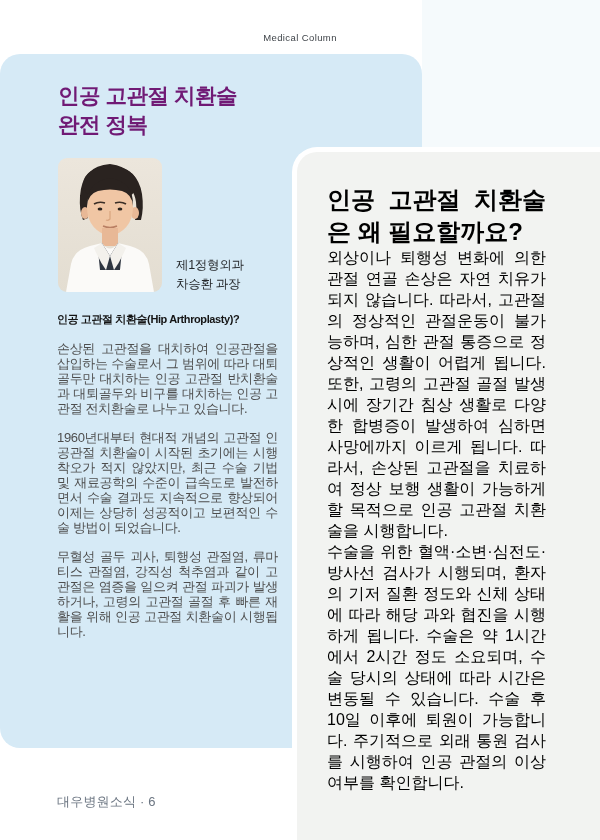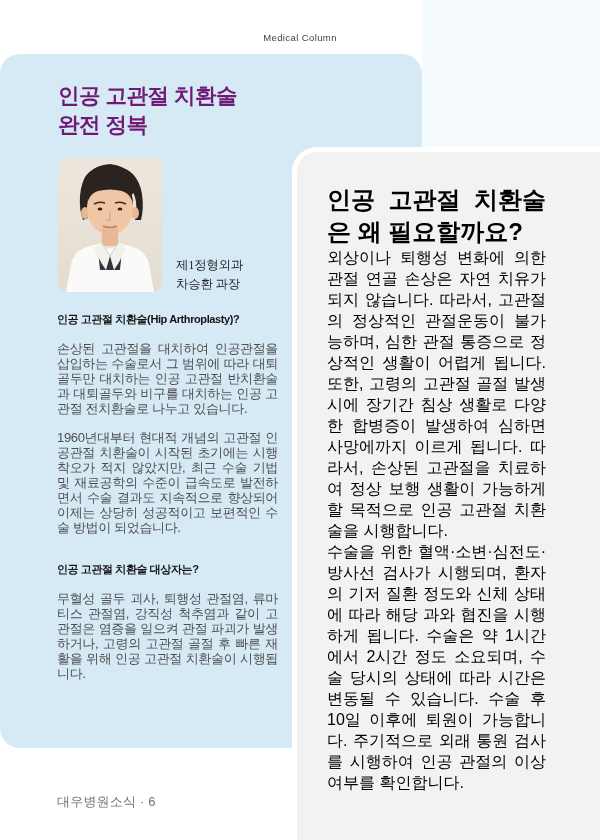--- a/index.html
+++ b/index.html
@@ -49,21 +49,20 @@
     border-radius: 9px;
     overflow: hidden;
   }
   .byline {
     position: absolute;
     left: 176px; top: 256px;
     font-size: 12.5px;
     line-height: 19px;
     color: #26292c;
     letter-spacing: -0.3px;
-    font-family: Liberation Serif, serif;
   }
   .col {
     position: absolute;
     text-align: justify;
   }
   .col-left {
     left: 57px; top: 312px;
     width: 221px;
   }
   .content-card {
@@ -149,21 +148,20 @@
 
   <div class="byline">
     <div>제1정형외과</div>
     <div>차승환 과장</div>
   </div>
 
   <div class="col col-left">
     <h2>인공 고관절 치환술(Hip Arthroplasty)?</h2>
     <p>손상된 고관절을 대치하여 인공관절을 삽입하는 수술로서 그 범위에 따라 대퇴골두만 대치하는 인공 고관절 반치환술과 대퇴골두와 비구를 대치하는 인공 고관절 전치환술로 나누고 있습니다.</p>
     <p>1960년대부터 현대적 개념의 고관절 인공관절 치환술이 시작된 초기에는 시행착오가 적지 않았지만, 최근 수술 기법 및 재료공학의 수준이 급속도로 발전하면서 수술 결과도 지속적으로 향상되어 이제는 상당히 성공적이고 보편적인 수술 방법이 되었습니다.</p>
-    <h2 class="h-later">인공 고관절 치환술 대상자는?</h2>
     <p>무혈성 골두 괴사, 퇴행성 관절염, 류마티스 관절염, 강직성 척추염과 같이 고관절은 염증을 일으켜 관절 파괴가 발생하거나, 고령의 고관절 골절 후 빠른 재활을 위해 인공 고관절 치환술이 시행됩니다.</p>
   </div>
 
   <div class="content-card">
     <div class="col-right">
       <h2>인공 고관절 치환술은 왜 필요할까요?</h2>
       <p>외상이나 퇴행성 변화에 의한 관절 연골 손상은 자연 치유가 되지 않습니다. 따라서, 고관절의 정상적인 관절운동이 불가능하며, 심한 관절 통증으로 정상적인 생활이 어렵게 됩니다. 또한, 고령의 고관절 골절 발생 시에 장기간 침상 생활로 다양한 합병증이 발생하여 심하면 사망에까지 이르게 됩니다. 따라서, 손상된 고관절을 치료하여 정상 보행 생활이 가능하게 할 목적으로 인공 고관절 치환술을 시행합니다.</p>
       <p>수술을 위한 혈액·소변·심전도·방사선 검사가 시행되며, 환자의 기저 질환 정도와 신체 상태에 따라 해당 과와 협진을 시행하게 됩니다. 수술은 약 1시간에서 2시간 정도 소요되며, 수술 당시의 상태에 따라 시간은 변동될 수 있습니다. 수술 후 10일 이후에 퇴원이 가능합니다. 주기적으로 외래 통원 검사를 시행하여 인공 관절의 이상 여부를 확인합니다.</p>
 
     </div>

